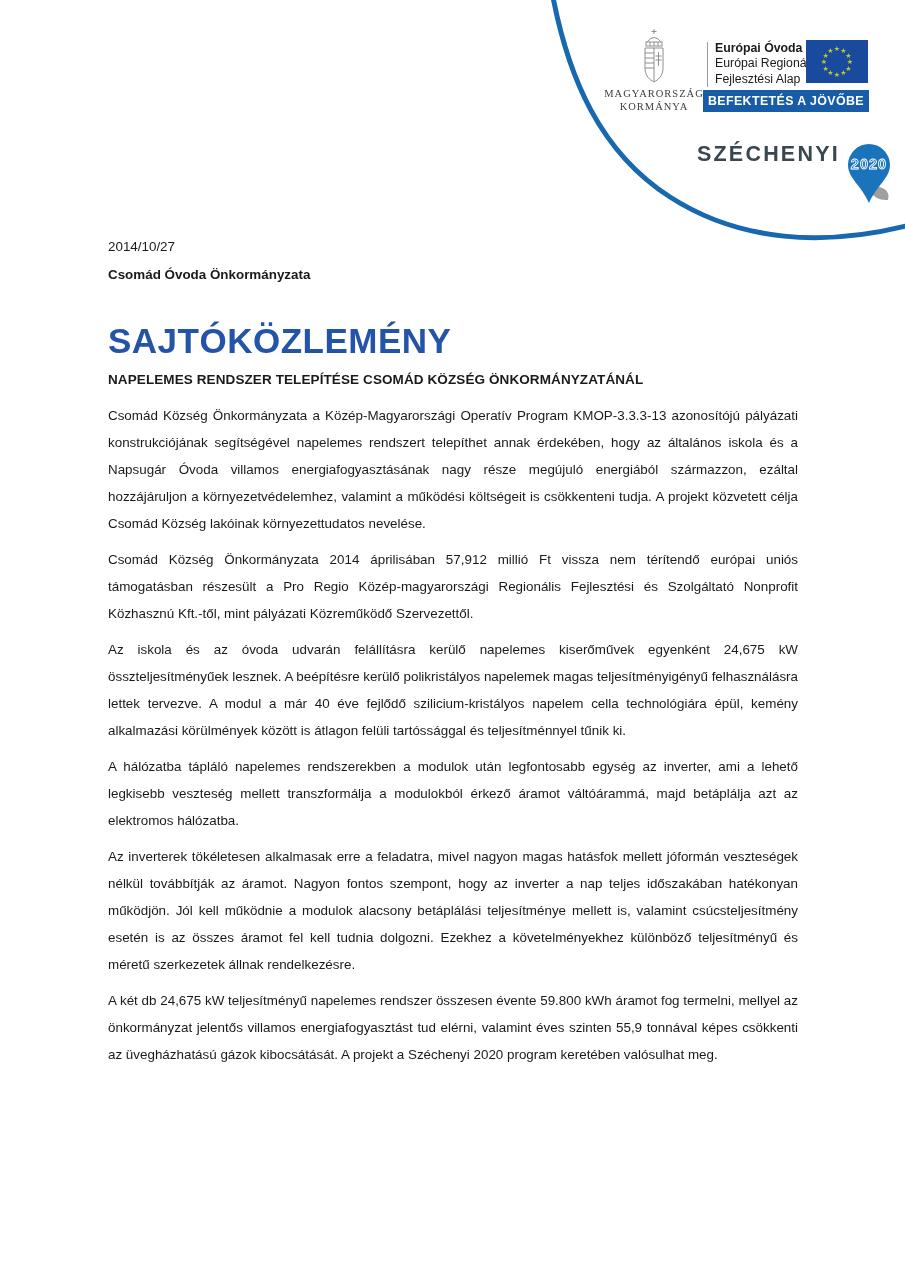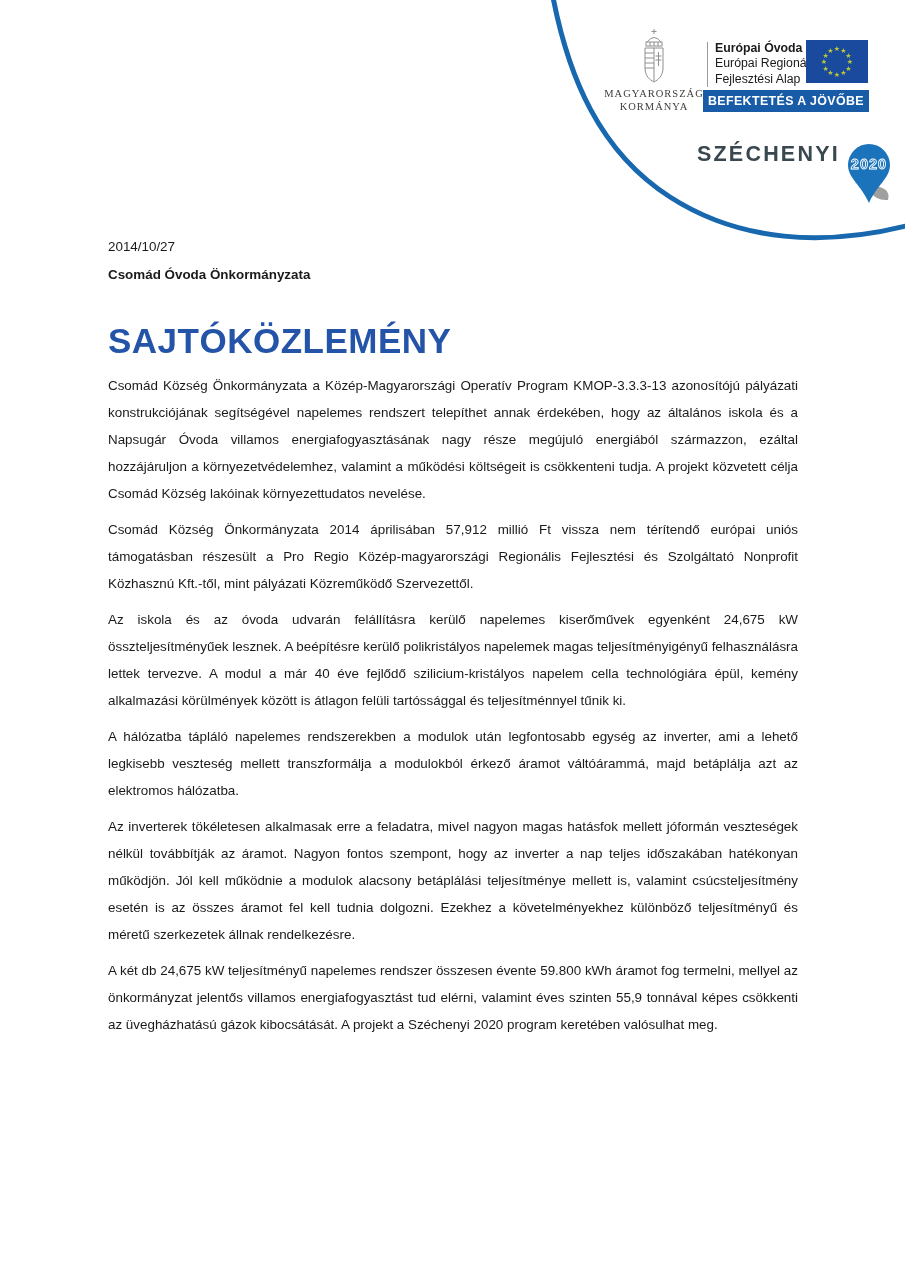--- a/index.html
+++ b/index.html
@@ -109,20 +109,21 @@
       <path class="pin-shadow" d="M 32 44 Q 48 46 45 58 Q 33 59 28 50 Z"></path>
       <path class="pin-body" d="M 26 2 A 21 21 0 0 1 47 23 C 47 36 34 43 26 61 C 18 43 5 36 5 23 A 21 21 0 0 1 26 2 Z"></path>
       <text x="26" y="27">2020</text>
     </svg>
   </div>
 
   <div class="doc">
     <div class="doc-date">2014/10/27</div>
     <div class="doc-org">Csomád Óvoda Önkormányzata</div>
     <h1 class="doc-title">SAJTÓKÖZLEMÉNY</h1>
+    <h2 class="doc-headline">NAPELEMES RENDSZER TELEPÍTÉSE CSOMÁD KÖZSÉG ÖNKORMÁNYZATÁNÁL</h2>
     <p>Csomád Község Önkormányzata a Közép-Magyarországi Operatív Program KMOP-3.3.3-13 azonosítójú pályázati konstrukciójának segítségével napelemes rendszert telepíthet annak érdekében, hogy az általános iskola és a Napsugár Óvoda villamos energiafogyasztásának nagy része megújuló energiából származzon, ezáltal hozzájáruljon a környezetvédelemhez, valamint a működési költségeit is csökkenteni tudja. A projekt közvetett célja Csomád Község lakóinak környezettudatos nevelése.</p>
     <p>Csomád Község Önkormányzata 2014 áprilisában 57,912 millió Ft vissza nem térítendő európai uniós támogatásban részesült a Pro Regio Közép-magyarországi Regionális Fejlesztési és Szolgáltató Nonprofit Közhasznú Kft.-től, mint pályázati Közreműködő Szervezettől.</p>
     <p>Az iskola és az óvoda udvarán felállításra kerülő napelemes kiserőművek egyenként 24,675 kW összteljesítményűek lesznek. A beépítésre kerülő polikristályos napelemek magas teljesítményigényű felhasználásra lettek tervezve. A modul a már 40 éve fejlődő szilicium-kristályos napelem cella technológiára épül, kemény alkalmazási körülmények között is átlagon felüli tartóssággal és teljesítménnyel tűnik ki.</p>
     <p>A hálózatba tápláló napelemes rendszerekben a modulok után legfontosabb egység az inverter, ami a lehető legkisebb veszteség mellett transzformálja a modulokból érkező áramot váltóárammá, majd betáplálja azt az elektromos hálózatba.</p>
     <p>Az inverterek tökéletesen alkalmasak erre a feladatra, mivel nagyon magas hatásfok mellett jóformán veszteségek nélkül továbbítják az áramot. Nagyon fontos szempont, hogy az inverter a nap teljes időszakában hatékonyan működjön. Jól kell működnie a modulok alacsony betáplálási teljesítménye mellett is, valamint csúcsteljesítmény esetén is az összes áramot fel kell tudnia dolgozni. Ezekhez a követelményekhez különböző teljesítményű és méretű szerkezetek állnak rendelkezésre.</p>
     <p>A két db 24,675 kW teljesítményű napelemes rendszer összesen évente 59.800 kWh áramot fog termelni, mellyel az önkormányzat jelentős villamos energiafogyasztást tud elérni, valamint éves szinten 55,9 tonnával képes csökkenti az üvegházhatású gázok kibocsátását. A projekt a Széchenyi 2020 program keretében valósulhat meg.</p>
   </div>
 
 </div>
 

